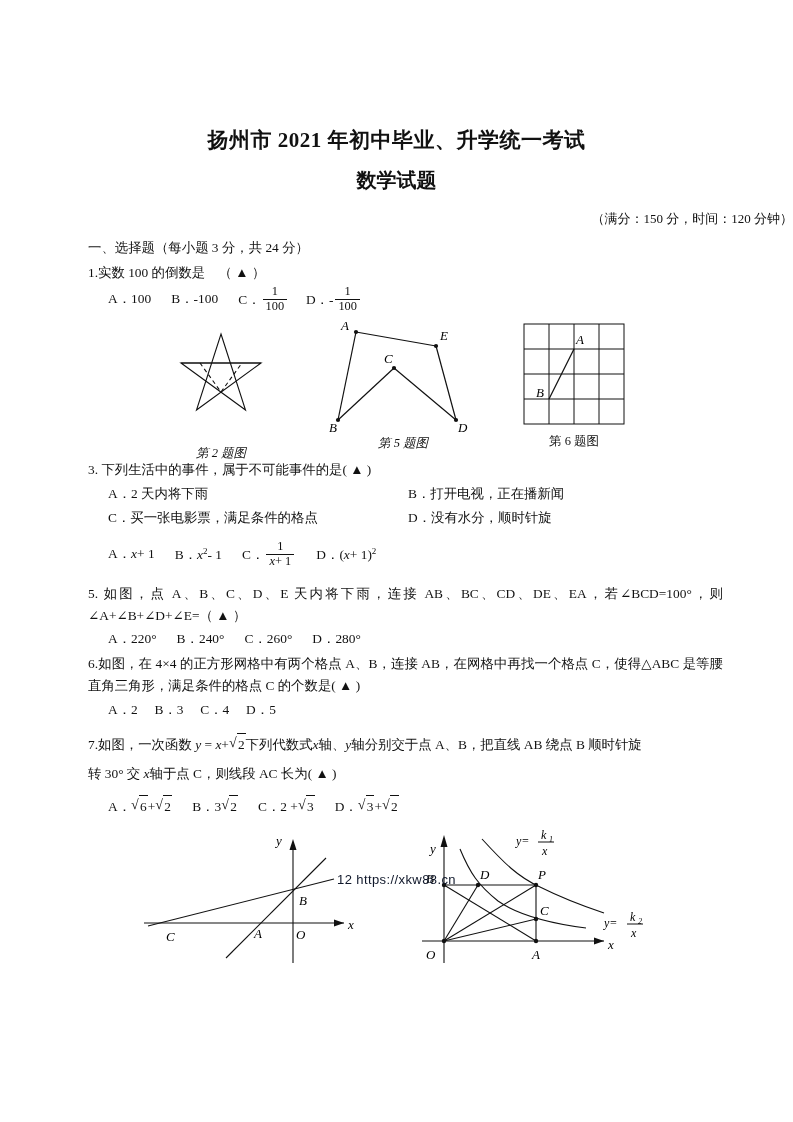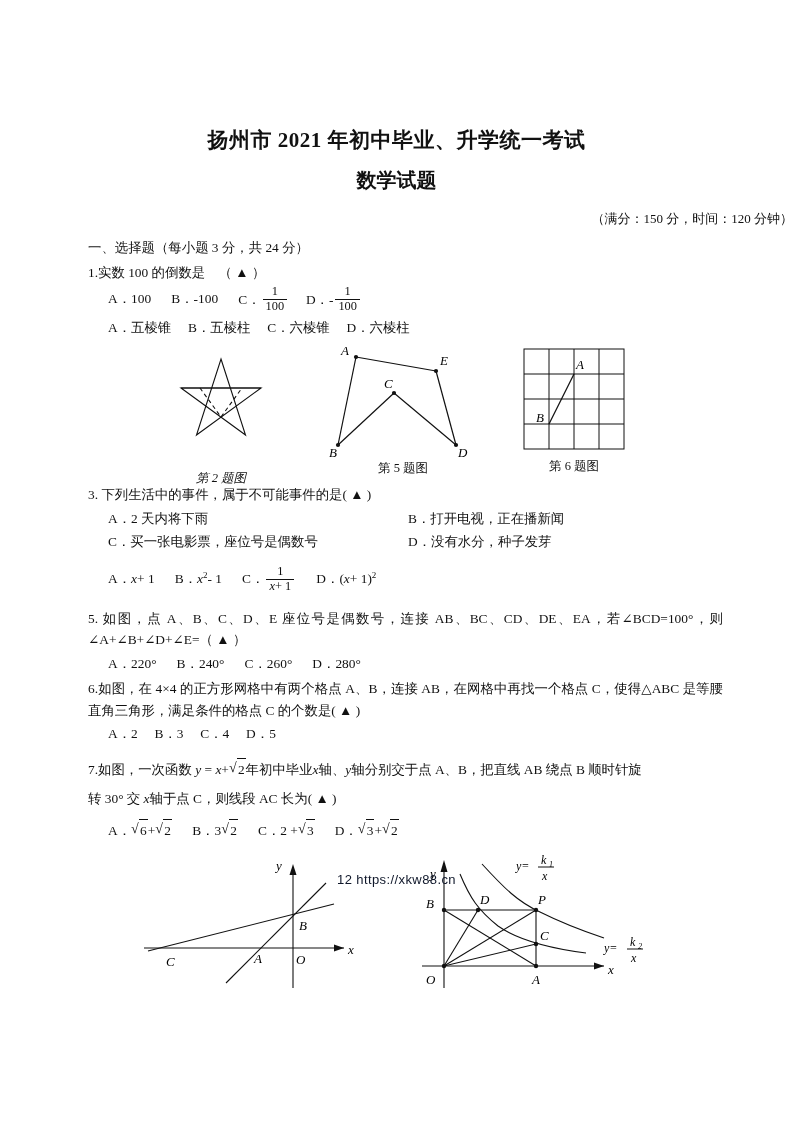--- a/index.html
+++ b/index.html
@@ -91,29 +91,20 @@
         &nbsp;&nbsp;&nbsp;&nbsp;
         <span class="op"><span>B．</span><span>-100</span></span>
         &nbsp;&nbsp;&nbsp;&nbsp;
         <span class="op"><span>C．</span><span class="frac"><span class="num">1</span><span class="den">100</span></span></span>
         &nbsp;&nbsp;&nbsp;
         <span class="op"><span>D．</span><span>-</span><span class="frac"><span class="num">1</span><span class="den">100</span></span></span>
       </div>
     </div>
 
     <div class="q">
-      <div class="opts">
-        <span class="op">A．五棱锥</span>
-        &nbsp;&nbsp;&nbsp;
-        <span class="op">B．五棱柱</span>
-        &nbsp;&nbsp;&nbsp;
-        <span class="op">C．六棱锥</span>
-        &nbsp;&nbsp;&nbsp;
-        <span class="op">D．六棱柱</span>
-      </div>
     </div>
 
     <div class="fig-row">
 
       <div class="fig" style="left:68px; top:12px;font-style:italic;">
         <svg width="130" height="112" viewBox="0 0 130 112">
           <g fill="none" stroke="#111" stroke-width="1.1">
 
             <polygon points="65,4 89.5,80 25,33 105,33 40.5,80" stroke="#111" fill="none" stroke-width="1.1"></polygon>
 
@@ -140,21 +131,21 @@
             <circle cx="66" cy="50" r="2.1"></circle>
             <circle cx="10" cy="102" r="2.1"></circle>
             <circle cx="128" cy="102" r="2.1"></circle>
           </g>
           <text x="13" y="12" font-size="13">A</text>
           <text x="112" y="22" font-size="13">E</text>
           <text x="56" y="45" font-size="13">C</text>
           <text x="1" y="114" font-size="13">B</text>
           <text x="130" y="114" font-size="13">D</text>
         </svg>
-        <div class="fig-cap" style="margin-top:3px;">第 5 题图</div>
+        <div class="fig-cap" style="margin-top:3px;font-style:italic;">第 5 题图</div>
       </div>
 
       <div class="fig" style="left:430px; top:0;">
         <svg width="112" height="112" viewBox="0 0 112 112">
           <g stroke="#111" stroke-width="1" fill="none">
             <rect x="6" y="6" width="100" height="100"></rect>
             <line x1="31" y1="6" x2="31" y2="106"></line>
             <line x1="56" y1="6" x2="56" y2="106"></line>
             <line x1="81" y1="6" x2="81" y2="106"></line>
             <line x1="6" y1="31" x2="106" y2="31"></line>
@@ -170,39 +161,39 @@
     </div>
 
     <div class="q">
       <div class="q-text">
         <span>3.</span>&nbsp;<span>下列生活中的事件，属于不可能事件的是( ▲ )</span>
       </div>
       <div class="opts">
         <span class="op" style="display:inline-block;width:300px;">A．2 天内将下雨</span><span class="op">B．打开电视，正在播新闻</span>
       </div>
       <div class="opts">
-        <span class="op" style="display:inline-block;width:300px;">C．买一张电影票，座位号是偶数号</span><span class="op">D．没有水分，种子发芽</span>
+        <span class="op" style="display:inline-block;width:300px;">C．买一张电影票，满足条件的格点</span><span class="op">D．没有水分，顺时针旋</span>
       </div>
     </div>
 
     <div class="q">
       <div class="opts" style="margin-top:12px;">
         <span class="op"><span>A．</span><span class="it">x</span><span>+ 1</span></span>
         &nbsp;&nbsp;&nbsp;&nbsp;
         <span class="op"><span>B．</span><span class="it">x</span><span class="sup">2</span><span>- 1</span></span>
         &nbsp;&nbsp;&nbsp;&nbsp;
         <span class="op"><span>C．</span><span class="frac"><span class="num">1</span><span class="den"><span class="it">x</span><span>+ 1</span></span></span></span>
         &nbsp;&nbsp;&nbsp;&nbsp;
         <span class="op"><span>D．</span><span>(</span><span class="it">x</span><span>+ 1)</span><span class="sup">2</span></span>
       </div>
     </div>
 
     <div class="q" style="margin-top:14px;">
       <div class="q-text">
-        <span>5.</span>&nbsp;<span>如图，点 A、B、C、D、E 座位号是偶数号，连接 AB、BC、CD、DE、EA，若∠BCD=100°，则∠A+∠B+∠D+∠E=（ ▲ ）</span>
+        <span>5.</span>&nbsp;<span>如图，点 A、B、C、D、E 天内将下雨，连接 AB、BC、CD、DE、EA，若∠BCD=100°，则∠A+∠B+∠D+∠E=（ ▲ ）</span>
       </div>
       <div class="opts">
         <span class="op">A．220°</span>
         &nbsp;&nbsp;&nbsp;&nbsp;
         <span class="op">B．240°</span>
         &nbsp;&nbsp;&nbsp;&nbsp;
         <span class="op">C．260°</span>
         &nbsp;&nbsp;&nbsp;&nbsp;
         <span class="op">D．280°</span>
       </div>
@@ -221,21 +212,21 @@
         &nbsp;&nbsp;&nbsp;
         <span class="op">D．5</span>
       </div>
     </div>
 
     <div class="q" style="margin-top:13px;">
       <div class="q-text">
         <span>7.</span><span>如图，一次函数</span>
         <span class="it">y</span>
         <span>=</span>
-        <span class="it">x</span><span>+</span><span class="rad"><span class="rv">2</span></span><span>年初中毕业</span><span class="it">x</span><span>轴、</span><span class="it">y</span><span>轴分别交于点 A、B，把直线 AB 绕点 B 顺时针旋</span>
+        <span class="it">x</span><span>+</span><span class="rad"><span class="rv">2</span></span><span>下列代数式</span><span class="it">x</span><span>轴、</span><span class="it">y</span><span>轴分别交于点 A、B，把直线 AB 绕点 B 顺时针旋</span>
       </div>
       <div class="q-text" style="margin-top:7px;">
         <span>转 30°  交</span>&nbsp;<span class="it">x</span><span>轴于点 C，则线段 AC 长为( ▲ )</span>
       </div>
       <div class="opts" style="margin-top:10px;">
         <span class="op"><span>A．</span><span class="rad"><span class="rv">6</span></span><span>+</span><span class="rad"><span class="rv">2</span></span></span>
         &nbsp;&nbsp;&nbsp;&nbsp;
         <span class="op"><span>B．</span><span>3</span><span class="rad"><span class="rv">2</span></span></span>
         &nbsp;&nbsp;&nbsp;&nbsp;
         <span class="op"><span>C．</span><span>2 +</span><span class="rad"><span class="rv">3</span></span></span>

